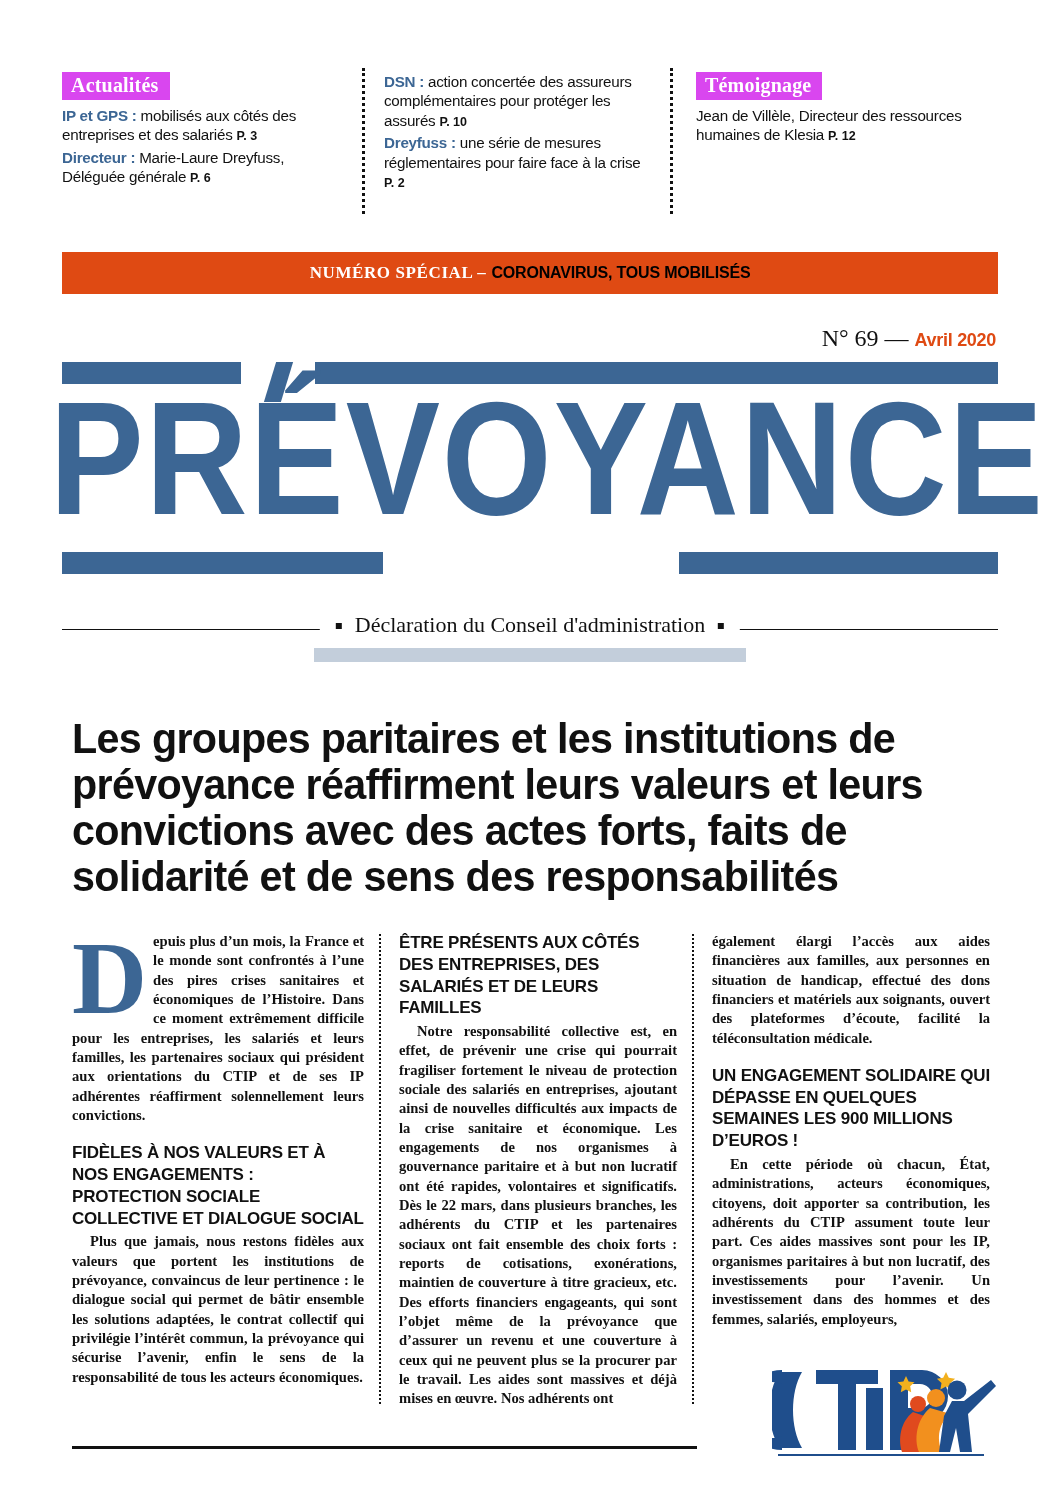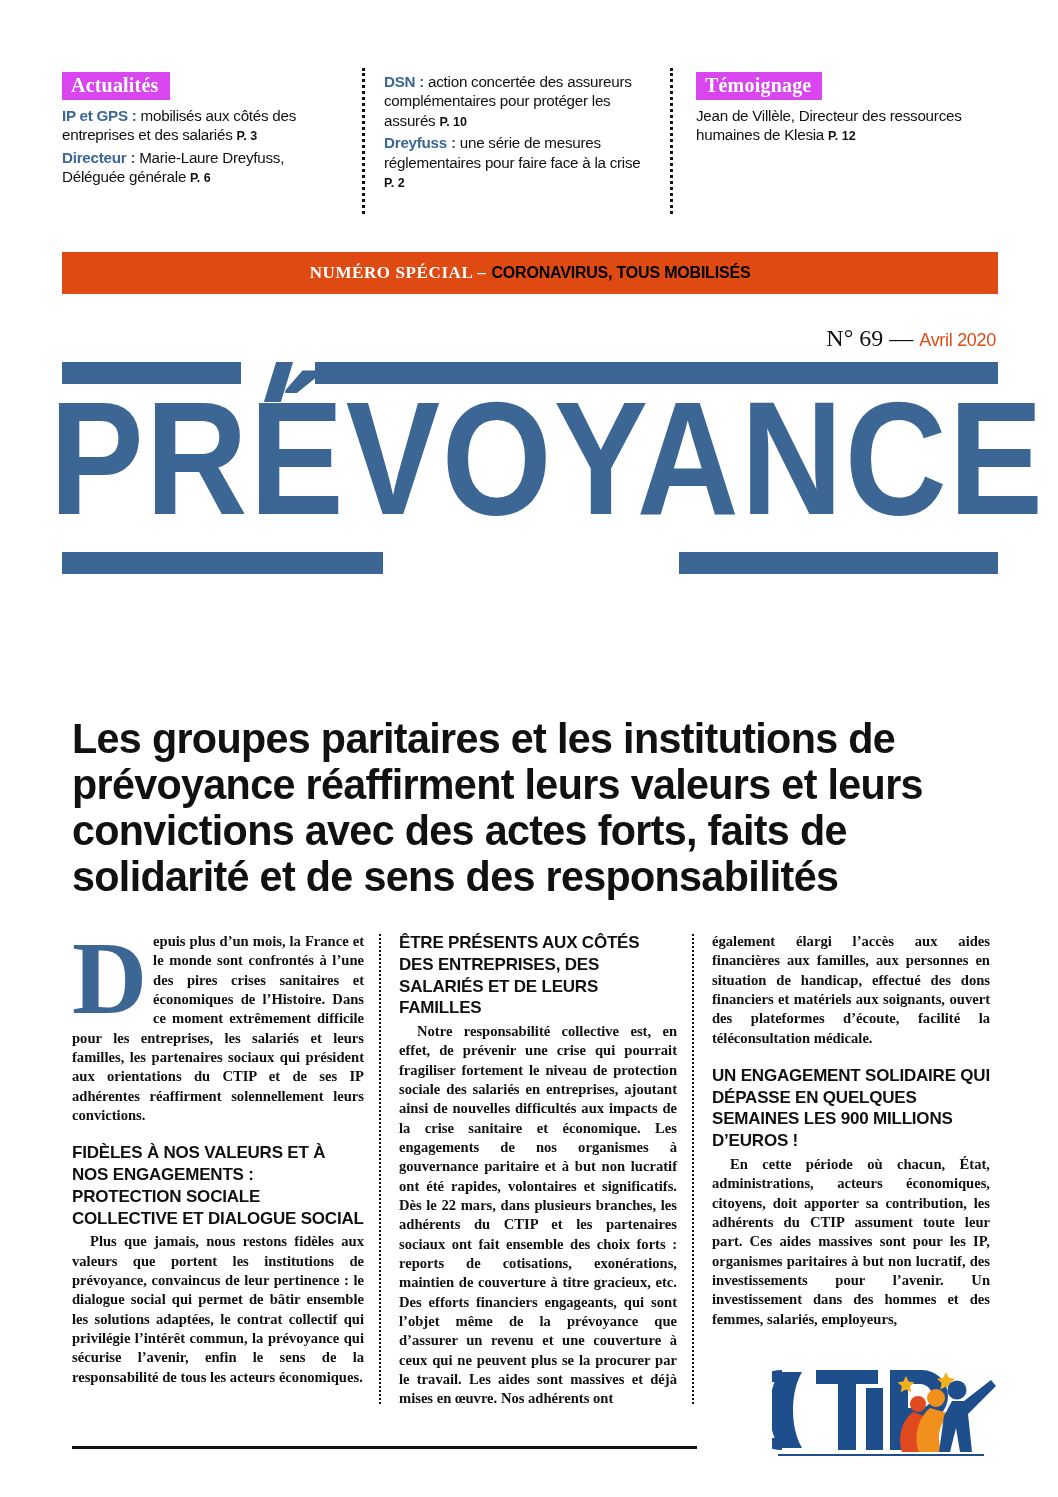--- a/index.html
+++ b/index.html
@@ -59,21 +59,21 @@
   
   .issue{
     position:absolute;right:62px;top:325px;
     font-family:"Liberation Serif", serif;font-size:24px;color:#111;
     white-space:nowrap;
   }
   .issue .num{font-weight:400;}
   .issue .dash{font-weight:400;}
   .issue .date{
     color:#DF4A13;font-family:"Liberation Sans", sans-serif;
-    font-weight:normal;font-size:18px;letter-spacing:-0.3px;
+    font-weight:bold;font-size:18px;letter-spacing:-0.3px;
   }
 
   
   .masthead{position:absolute;left:62px;top:362px;width:936px;height:222px;}
   .bar-row{position:absolute;left:0;top:0;width:936px;height:22px;}
   .bar{position:absolute;top:0;height:22px;background:#3C6694;}
   .bar.left{left:0;width:179px;}
   .bar.right{left:253px;width:683px;}
   .accent{
     position:absolute;left:208px;top:0;width:17px;height:40px;
@@ -232,20 +232,27 @@
     </div>
     <div class="wordmark">
       <span>PRÉVOYANCE</span>
     </div>
     <div class="subbar-row">
       <div class="subbar l"></div>
       <div class="subbar r"></div>
     </div>
   </div>
 
+  <div class="declwrap">
+    <div class="decl-rule"></div>
+    <div class="decl-label">
+      <span class="sq l"></span><span>Déclaration du Conseil d'administration</span><span class="sq r"></span>
+    </div>
+    <div class="decl-underbar"></div>
+  </div>
 
   <h1 class="headline">Les groupes paritaires et les institutions de prévoyance réaffirment leurs valeurs et leurs convictions avec des actes forts, faits de solidarité et de sens des responsabilités</h1>
 
   <div class="cols">
 
     <div class="col c1">
       <p class="body-p"><span class="dropcap">D</span><span>epuis plus d’un mois, la France et le monde sont confrontés à l’une des pires crises sanitaires et économiques de l’Histoire. Dans ce moment extrêmement difficile pour les entreprises, les salariés et leurs familles, les partenaires sociaux qui président aux orientations du CTIP et de ses IP adhérentes réaffirment solennellement leurs convictions.</span></p>
       <div class="gap"></div>
       <h2 class="sub">FIDÈLES À NOS VALEURS ET À NOS ENGAGEMENTS : PROTECTION SOCIALE COLLECTIVE ET DIALOGUE SOCIAL</h2>
       <p class="body-p indent">Plus que jamais, nous restons fidèles aux valeurs que portent les institutions de prévoyance, convaincus de leur pertinence : le dialogue social qui permet de bâtir ensemble les solutions adaptées, le contrat collectif qui privilégie l’intérêt commun, la prévoyance qui sécurise l’avenir, enfin le sens de la responsabilité de tous les acteurs économiques.</p>

